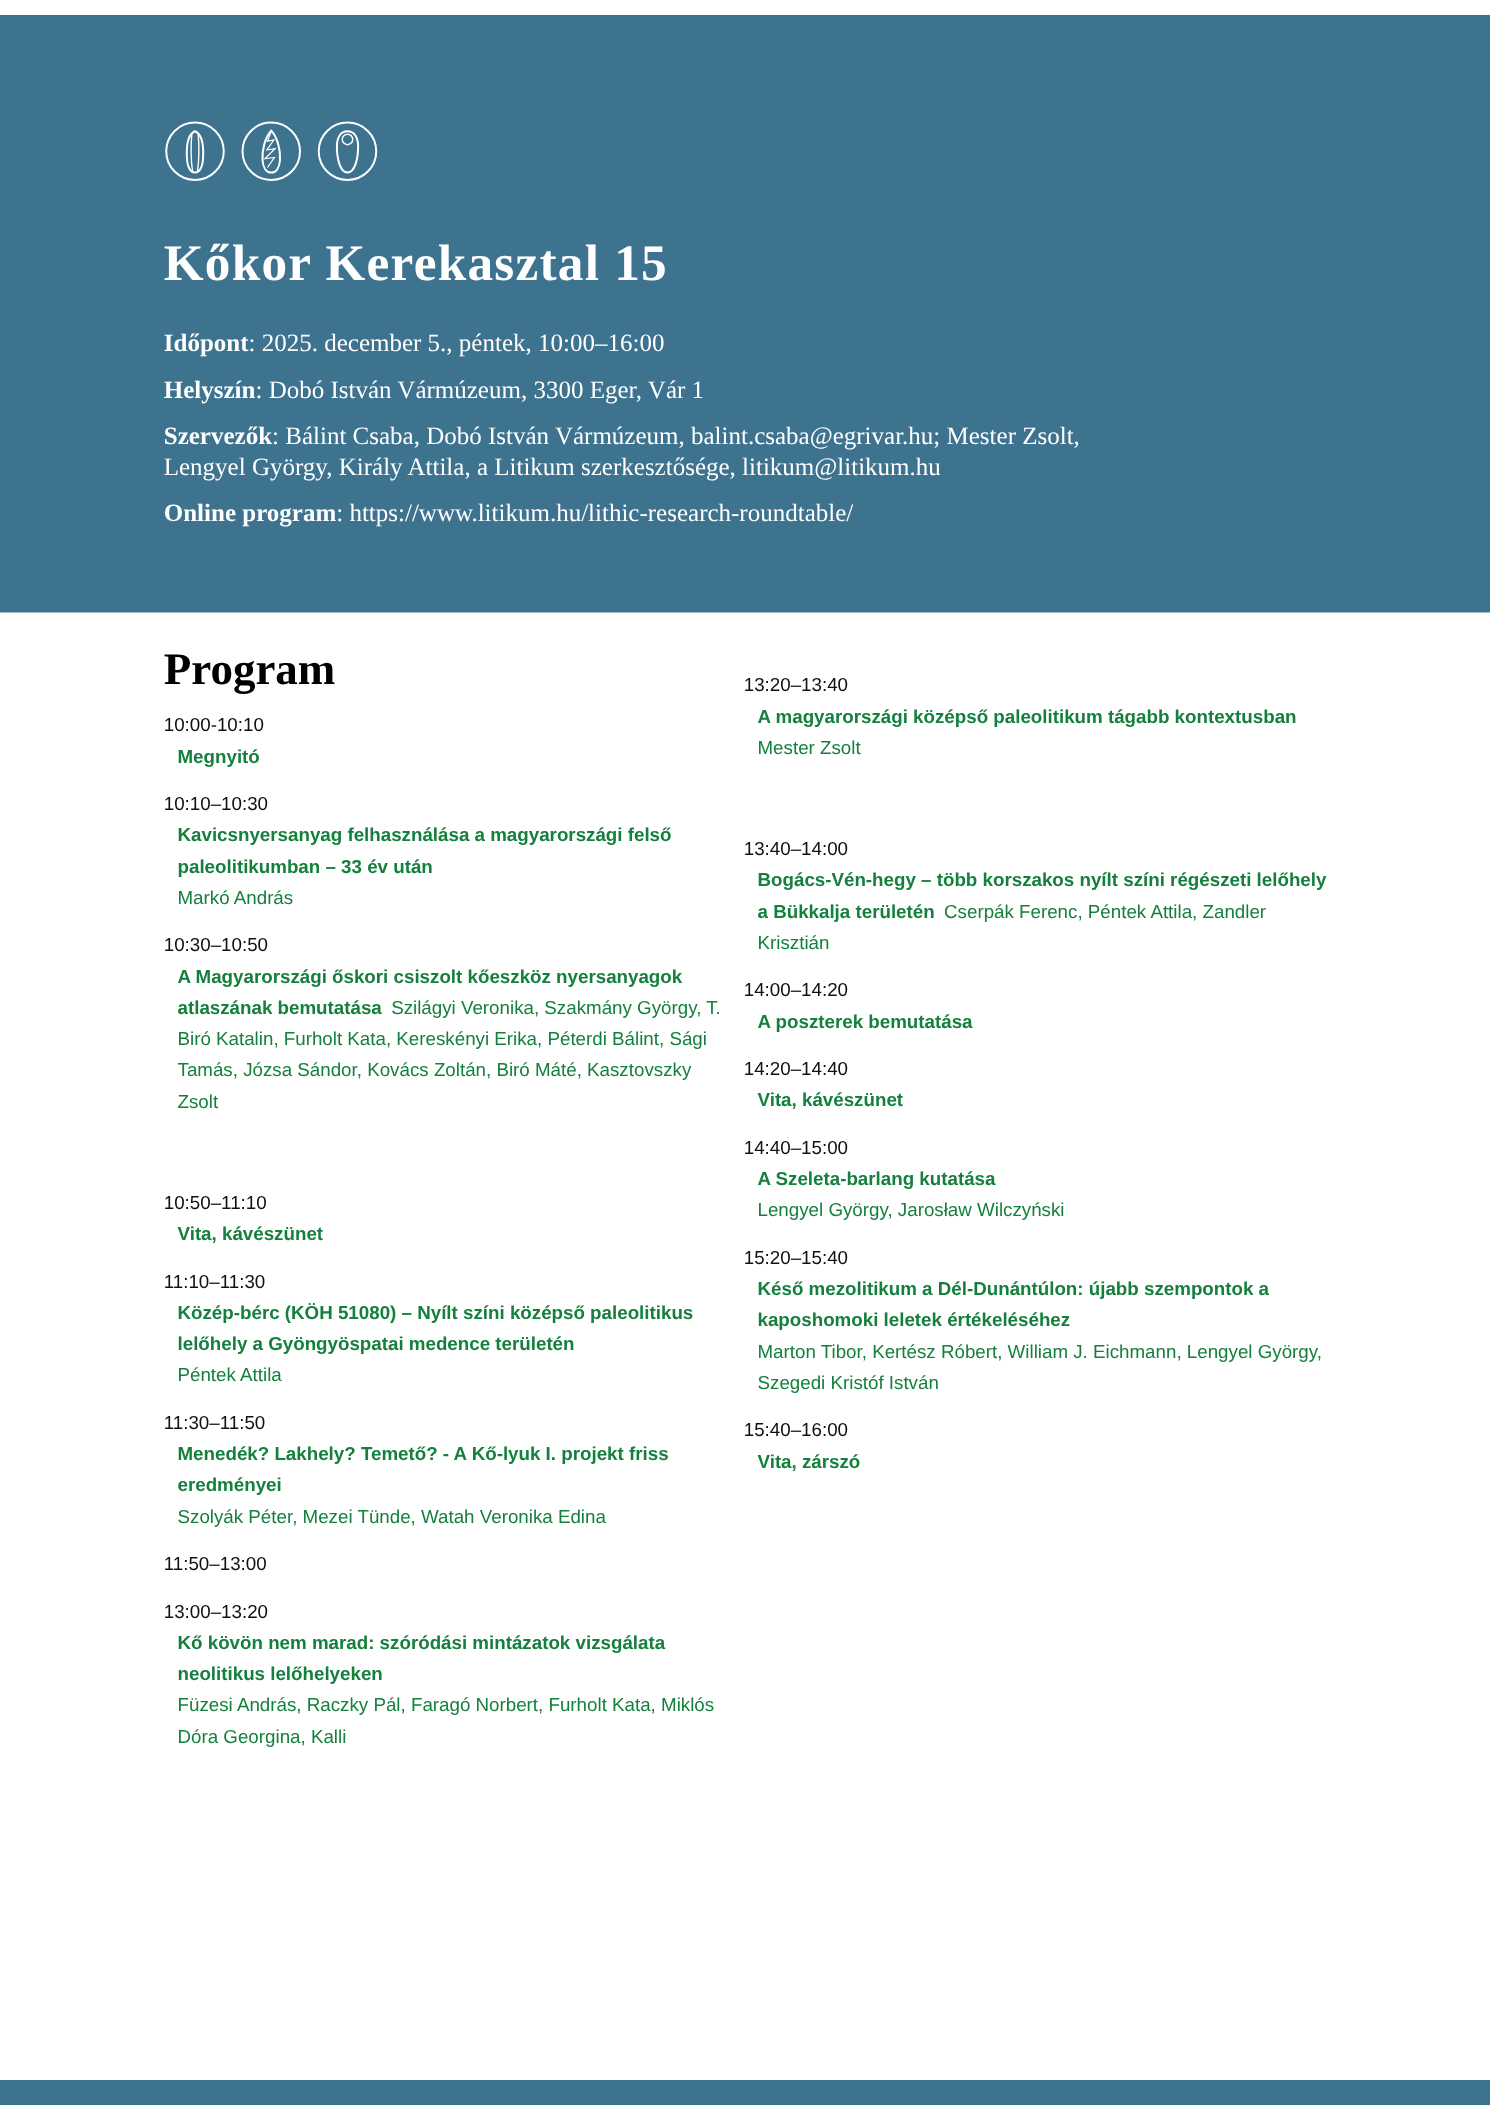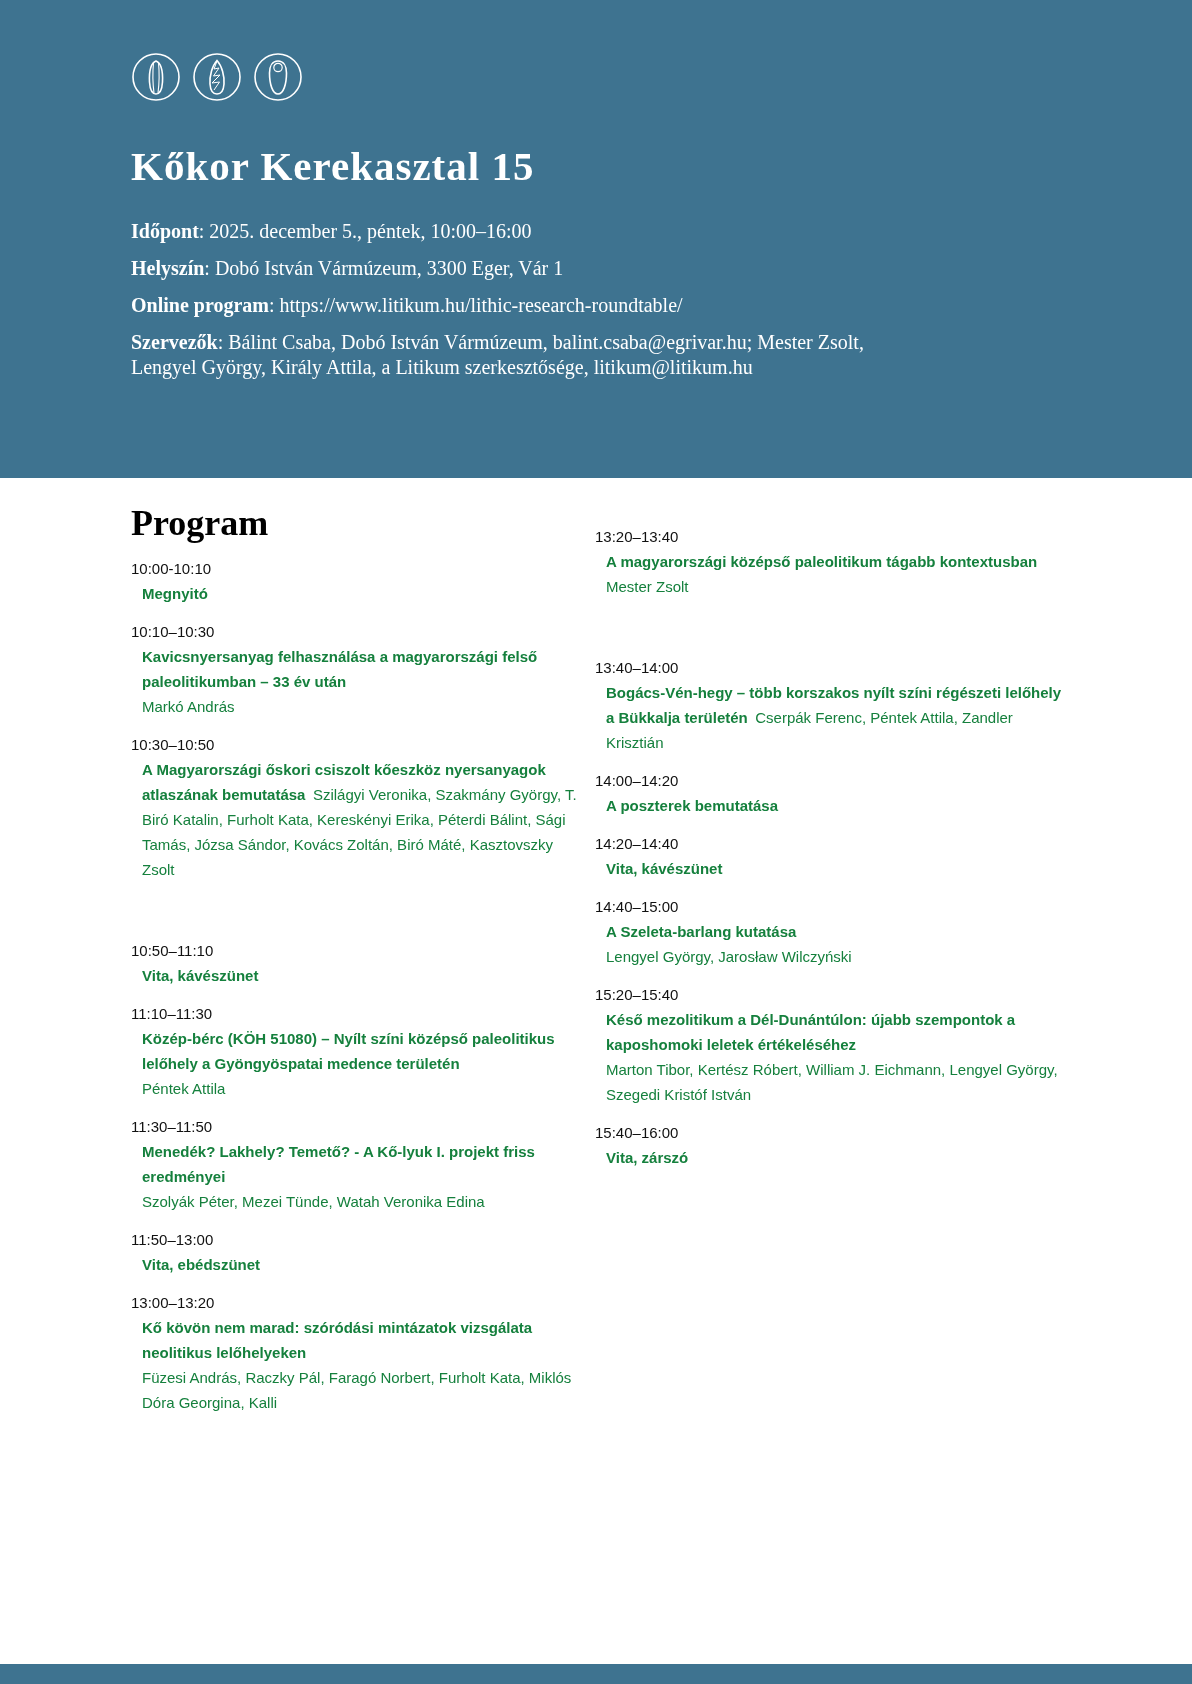--- a/index.html
+++ b/index.html
@@ -4,23 +4,24 @@
 <style>
   html,body{margin:0;padding:0;}
   body{
     width:1192px;height:1684px;margin:0 auto;background:#ffffff;
     font-family:"Liberation Sans",sans-serif;color:#111;
     display:flex;flex-direction:column;overflow:hidden;
   }
   
   .header{
     box-sizing:border-box;height:478px;width:100%;
-    padding:52px 60px 0 131px;
+    padding:84px 60px 0 131px;
     font-family:"Liberation Serif",serif;
     color:#fff;
+    margin-top:12px;
   }
   .icons{display:flex;gap:11px;margin-bottom:42px;}
   .icons svg{display:block;}
   .page-title{
     font-size:41px;font-weight:bold;letter-spacing:1px;
     margin:0 0 30px 0;line-height:1.1;
   }
   .info p{
     margin:0 0 12px 0;font-size:20px;line-height:25px;max-width:770px;
   }
@@ -71,22 +72,22 @@
         <circle cx="25" cy="15.5" r="4.2" stroke-width="1.2"></circle>
       </svg>
     </span>
   </div>
 
   <h1 class="page-title">Kőkor Kerekasztal 15</h1>
 
   <div class="info">
       <p><b>Időpont</b><span>: 2025. december 5., péntek, 10:00–16:00</span></p>
       <p><b>Helyszín</b><span>: Dobó István Vármúzeum, 3300 Eger, Vár 1</span></p>
+      <p><b>Szervezők</b><span>: Bálint Csaba, Dobó István Vármúzeum, balint.csaba@egrivar.hu; Mester Zsolt, Lengyel György, Király Attila, a Litikum szerkesztősége, litikum@litikum.hu</span></p>
       <p><b>Online program</b><span>: https://www.litikum.hu/lithic-research-roundtable/</span></p>
-      <p><b>Szervezők</b><span>: Bálint Csaba, Dobó István Vármúzeum, balint.csaba@egrivar.hu; Mester Zsolt, Lengyel György, Király Attila, a Litikum szerkesztősége, litikum@litikum.hu</span></p>
     </div>
 </header>
 
 <main class="content">
   <div class="col col-left">
     <h2 class="program-heading">Program</h2>
     <div class="entries">
         <div class="entry">
           <div class="time">10:00-10:10</div>
           <div class="ebody"><span class="etitle">Megnyitó</span></div>
@@ -109,21 +110,20 @@
           <div class="ebody"><span class="etitle">Közép-bérc (KÖH 51080) – Nyílt színi középső paleolitikus lelőhely a Gyöngyöspatai medence területén</span></div>
           <div class="espeakers">Péntek Attila</div>
         </div>
         <div class="entry">
           <div class="time">11:30–11:50</div>
           <div class="ebody"><span class="etitle">Menedék? Lakhely? Temető? - A Kő-lyuk I. projekt friss eredményei</span></div>
           <div class="espeakers">Szolyák Péter, Mezei Tünde, Watah Veronika Edina</div>
         </div>
         <div class="entry">
           <div class="time">11:50–13:00</div>
-          <div class="ebody"><span class="etitle">Vita, ebédszünet</span></div>
         </div>
         <div class="entry">
           <div class="time">13:00–13:20</div>
           <div class="ebody"><span class="etitle">Kő kövön nem marad: szóródási mintázatok vizsgálata neolitikus lelőhelyeken</span></div>
           <div class="espeakers">Füzesi András, Raczky Pál, Faragó Norbert, Furholt Kata, Miklós Dóra Georgina, Kalli</div>
         </div>
       </div>
   </div>
   <div class="col col-right">
     <div class="entries">

